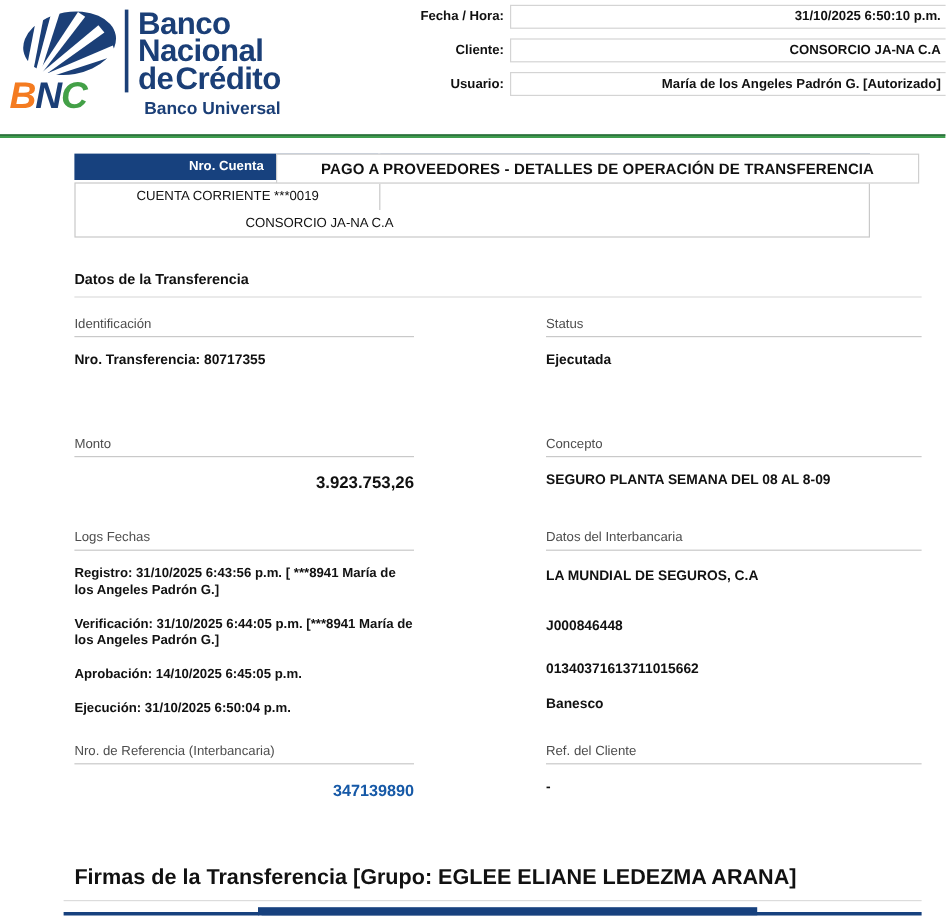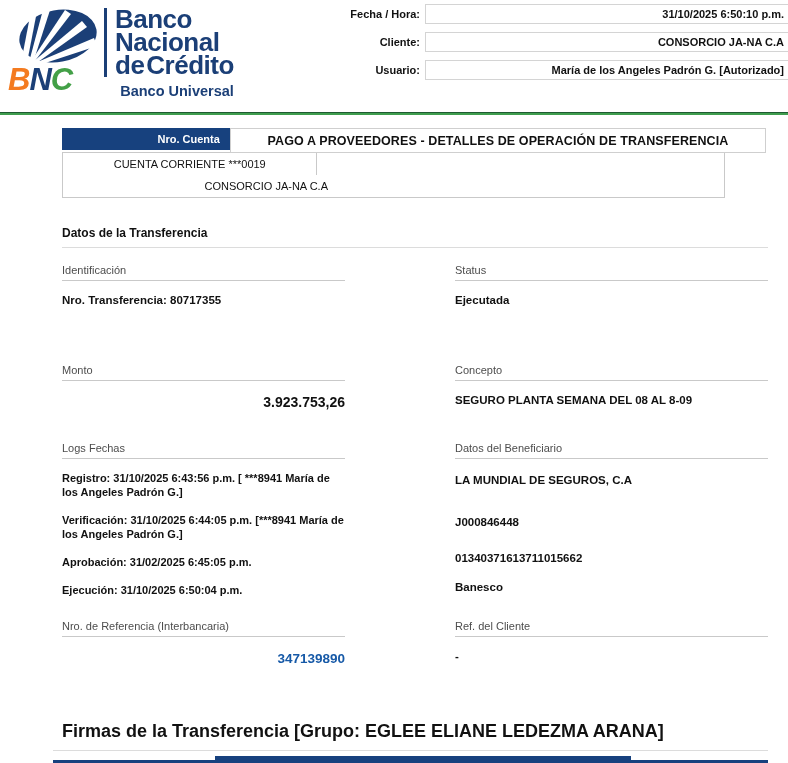--- a/index.html
+++ b/index.html
@@ -166,25 +166,25 @@
   </div>
   <div class="r2">
     <div class="fld-label">Concepto</div>
     <div class="fld-value">SEGURO PLANTA SEMANA DEL 08 AL 8-09</div>
   </div>
 
   <div class="r3">
     <div class="fld-label">Logs Fechas</div>
     <div class="log-entry">Registro: 31/10/2025 6:43:56 p.m. [ ***8941 María de los Angeles Padrón G.]</div>
     <div class="log-entry">Verificación: 31/10/2025 6:44:05 p.m. [***8941 María de los Angeles Padrón G.]</div>
-    <div class="log-entry">Aprobación: 31/02/2025 6:45:05 p.m.</div>
+    <div class="log-entry">Aprobación: 14/10/2025 6:45:05 p.m.</div>
     <div class="log-entry">Ejecución: 31/10/2025 6:50:04 p.m.</div>
   </div>
   <div class="r3">
-    <div class="fld-label">Datos del Beneficiario</div>
+    <div class="fld-label">Datos del Interbancaria</div>
     <div class="fld-value ben-1">LA MUNDIAL DE SEGUROS, C.A</div>
     <div class="fld-value ben-2">J000846448</div>
     <div class="fld-value ben-3">01340371613711015662</div>
     <div class="fld-value ben-4">Banesco</div>
   </div>
 
   <div class="r4">
     <div class="fld-label">Nro. de Referencia (Interbancaria)</div>
     <div class="ref-value">347139890</div>
   </div>

